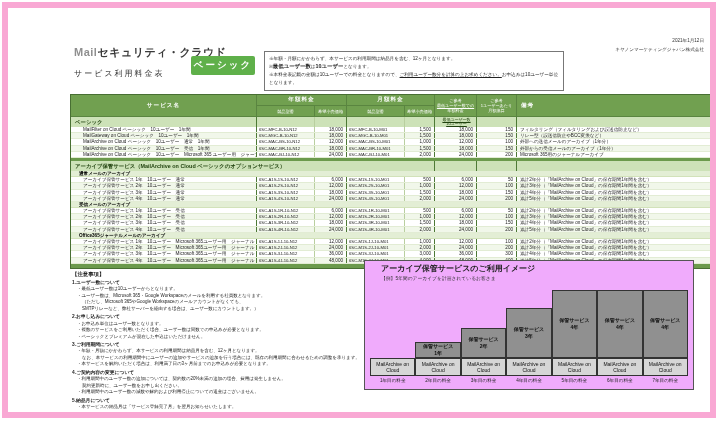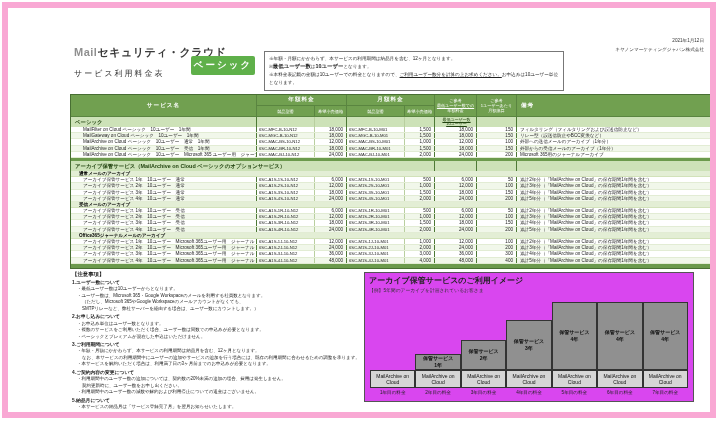--- a/index.html
+++ b/index.html
@@ -47,21 +47,21 @@
   .bot { height:4px; background:#6b9a4c; }
 
   
   .notes { position:absolute; left:64px; top:262px; width:288px; color:#222; }
   .notes .tt { font-weight:bold; font-size:5.4px; line-height:1.5; }
   .notes .h { font-weight:bold; font-size:4.8px; line-height:1.5; margin-top:1px; }
   .notes .l { font-size:4.5px; line-height:1.45; padding-left:5px; }
   .notes .l2 { padding-left:10px; }
 
   
-  .diag { position:absolute; left:356px; top:264px; width:330px; height:130px; border:1px solid #555; background:#d946ef; }
+  .diag { position:absolute; left:356px; top:252px; width:330px; height:130px; border:1px solid #555; background:#f0abfc;padding-left:12px; }
   .diag .tt { font-size:8px; font-weight:bold; color:#222; padding:2px 4px 0; }
   .diag .st { font-size:4.8px; color:#333; padding:1px 4px 0; }
   .cols { position:absolute; left:5px; right:5px; top:28px; bottom:3px; display:flex; }
   .col { flex:1; display:flex; flex-direction:column; justify-content:flex-end; }
   .tbox { background:#909090; border:1px solid #333; color:#0d0d0d; font-weight:bold; font-size:5px;
           display:flex; flex-direction:column; align-items:center; justify-content:center; text-align:center; line-height:1.35; }
   .bbox { height:18px; background:#d6d6d6; border:1px solid #333; border-top:1px solid #333; font-size:5px; color:#111;
           display:flex; align-items:center; justify-content:center; text-align:center; line-height:1.25; padding:0 2px; }
   .lbl { height:10px; font-size:4.6px; color:#222; text-align:center; line-height:10px; }
 </style>

